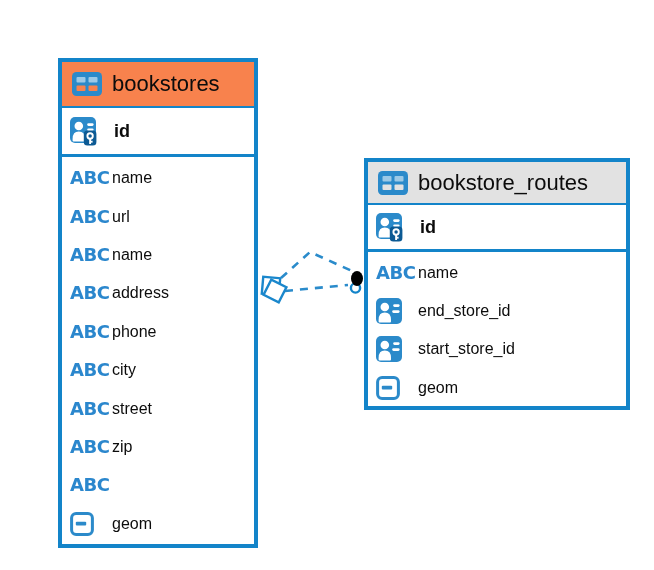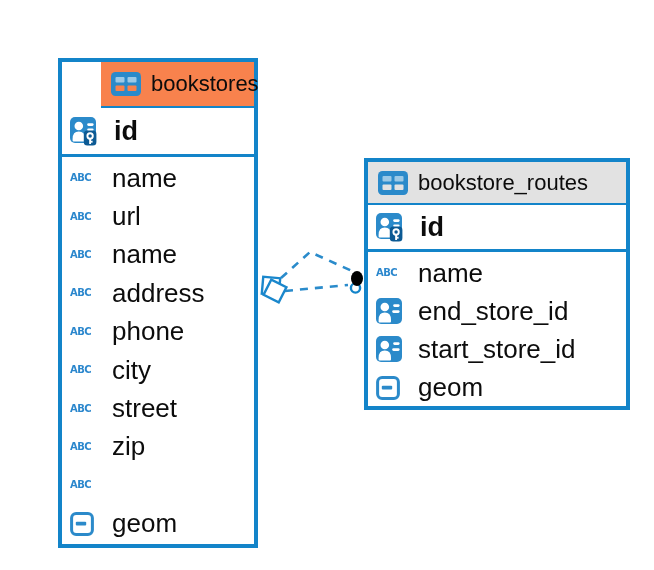--- a/index.html
+++ b/index.html
@@ -21,41 +21,41 @@
   .t-bookstores .hdr{height:46px;}
   .t-routes .hdr{height:43px;}
   .hdr .ticon{flex:0 0 auto;margin-right:10px;display:flex;}
   .hdr .title{font-size:22px;color:#0c0c0c;white-space:nowrap;}
   .pk-row{
     display:flex;align-items:center;padding-left:8px;
     border-bottom:3px solid #1384c9;flex:0 0 auto;box-sizing:border-box;
   }
   .t-bookstores .pk-row{height:49px;}
   .t-routes .pk-row{height:47px;}
-  .pk-row .lbl{font-weight:bold;font-size:27px;color:#0c0c0c;margin-left:12px;}
+  .pk-row .lbl{font-weight:bold;font-size:18px;color:#0c0c0c;margin-left:12px;}
   .cols{flex:1 1 auto;display:flex;flex-direction:column;padding-top:2px;}
   .row{display:flex;align-items:center;padding-left:8px;flex:0 0 auto;}
   .t-bookstores .row{height:38.4px;}
   .t-routes .row{height:38.2px;}
   .icon-cell{width:32px;flex:0 0 auto;display:flex;align-items:center;}
-  .row .lbl{font-size:26px;color:#0c0c0c;margin-left:10px;white-space:nowrap;}
+  .row .lbl{font-size:16px;color:#0c0c0c;margin-left:10px;white-space:nowrap;}
   .abc{
-    font-family:"DejaVu Sans",sans-serif;font-weight:800;font-size:10px;
+    font-family:"DejaVu Sans",sans-serif;font-weight:800;font-size:18px;
     color:#2b87cd;letter-spacing:-0.5px;line-height:1;
   }
   
   .t-bookstores .cellb{fill:#f8824d;}
   .t-routes .cellb{fill:#e2e2e2;}
   #connector{position:absolute;left:0;top:0;pointer-events:none;z-index:5;}
 </style>
 </head>
 <body>
 
 <div class="erd-table t-bookstores">
-  <div class="hdr" style="background: rgb(248, 130, 77); margin-left: 39px;">
+  <div class="hdr" style="background: rgb(248, 130, 77);">
     <span class="ticon">
         <svg id="tpl-table" width="30" height="24" viewBox="0 0 30 24">
     <rect x="0" y="0" width="30" height="24" rx="4.5" fill="#2b8aca"></rect>
     <rect x="4.5" y="5" width="9" height="5.5" rx="1" fill="#9cc9e6"></rect>
     <rect x="16.5" y="5" width="9" height="5.5" rx="1" fill="#9cc9e6"></rect>
     <rect class="cellb" x="4.5" y="13.5" width="9" height="5.5" rx="1" fill="#ffffff"></rect>
     <rect class="cellb" x="16.5" y="13.5" width="9" height="5.5" rx="1" fill="#ffffff"></rect>
   </svg>
       </span>
     <span class="title">bookstores</span>

